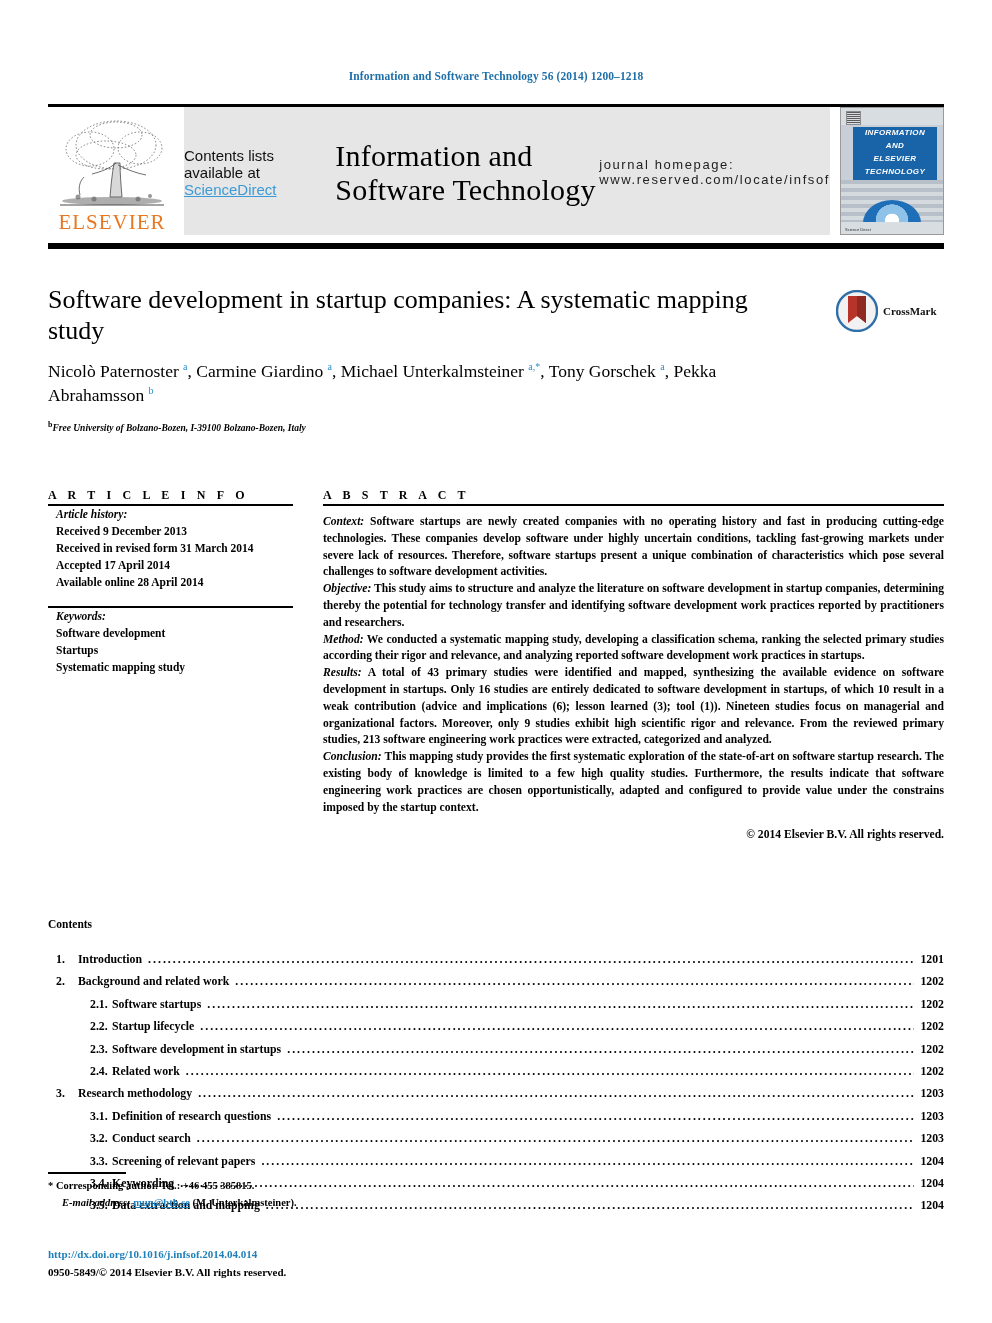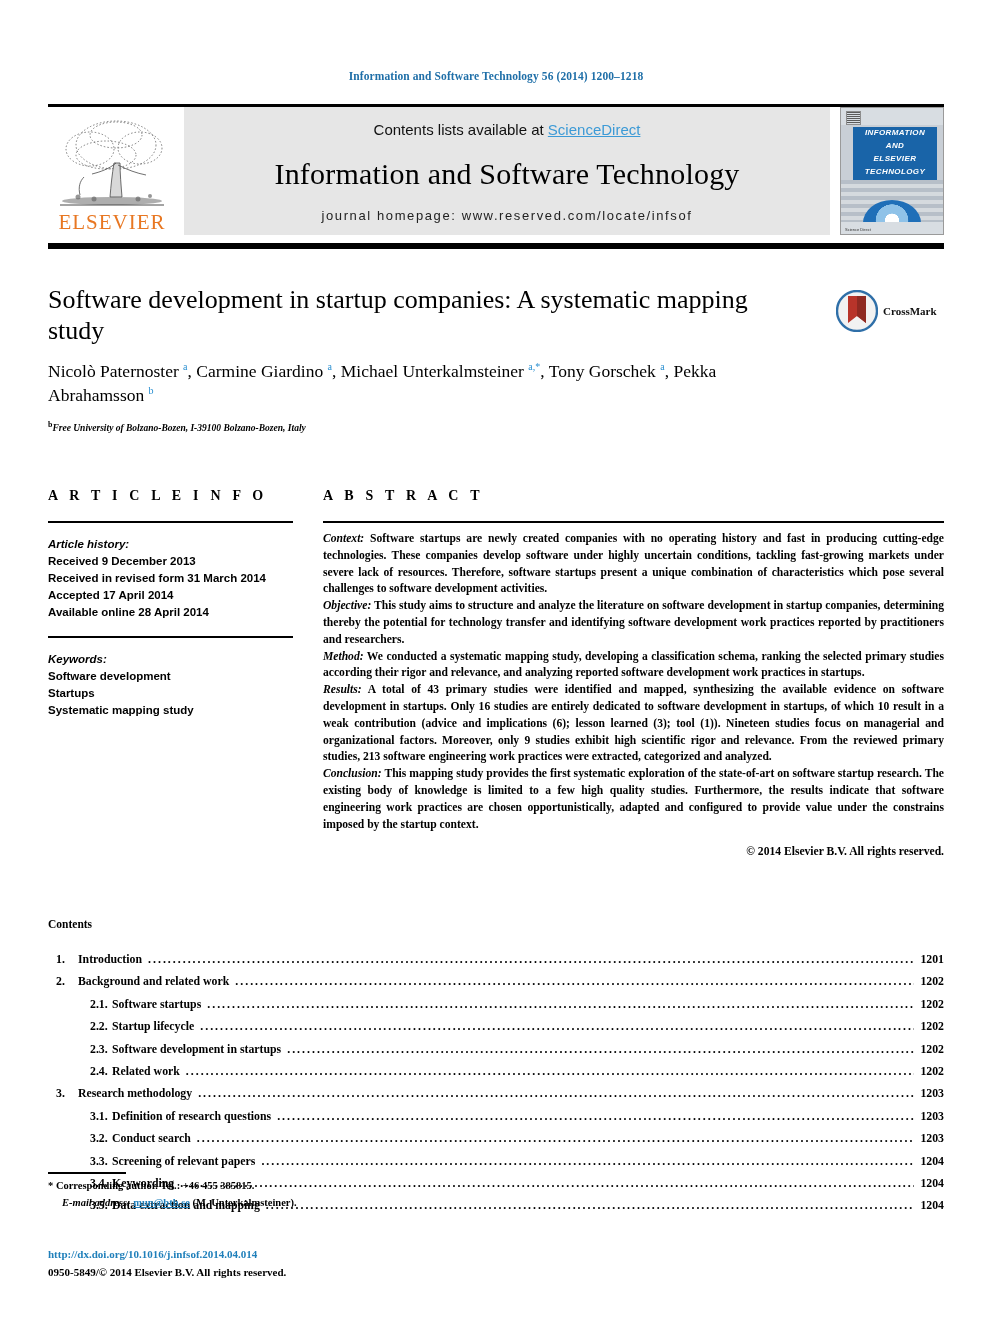--- a/index.html
+++ b/index.html
@@ -74,21 +74,21 @@
     line-height: 1;
     margin-top: 1px;
   }
 
   .masthead-center {
     flex: 1 1 auto;
     background: #e6e6e6;
     margin-left: 8px;
     margin-right: 10px;
     display: flex;
-    flex-direction: column;
+    flex-direction: row;
     justify-content: space-between;
     align-items: center;
     padding: 14px 0 12px 0;
     box-sizing: border-box;
   }
   .contents-line {
     font-family: "Liberation Sans", sans-serif;
     font-size: 15px;
     color: #111;
   }
@@ -226,32 +226,33 @@
     top: 488px;
     width: 896px;
     display: flex;
   }
   .col-info { width: 245px; flex: 0 0 245px; margin-right: 30px; }
   .col-abs  { flex: 1 1 auto; }
 
   .sec-head {
     font-family: "Liberation Serif", serif;
     font-weight: bold;
-    font-size: 14px;
+    font-size: 12px;
     letter-spacing: 4.2px;
-    margin-bottom: 17px;
+    margin-bottom: 1px;
   }
   .rule-thin { height: 2px; background: #000; width: 100%; }
 
   .info-body {
-    font-family: Liberation Sans, sans-serif;
+    font-family: Liberation Serif, serif;
     font-weight: bold;
     font-size: 11.5px;
     line-height: 1.48;
-    padding-top: 13px;
+    padding-top: 0;
+    margin-left: 8px;
   }
   .info-label {
     font-style: italic;
     font-weight: bold;
   }
   .info-gap { height: 15px; }
   .rule-thin-2 { height: 1.5px; background: #000; width: 100%; margin-bottom: 0; }
 
   .abs-body {
     font-family: "Liberation Serif", serif;

